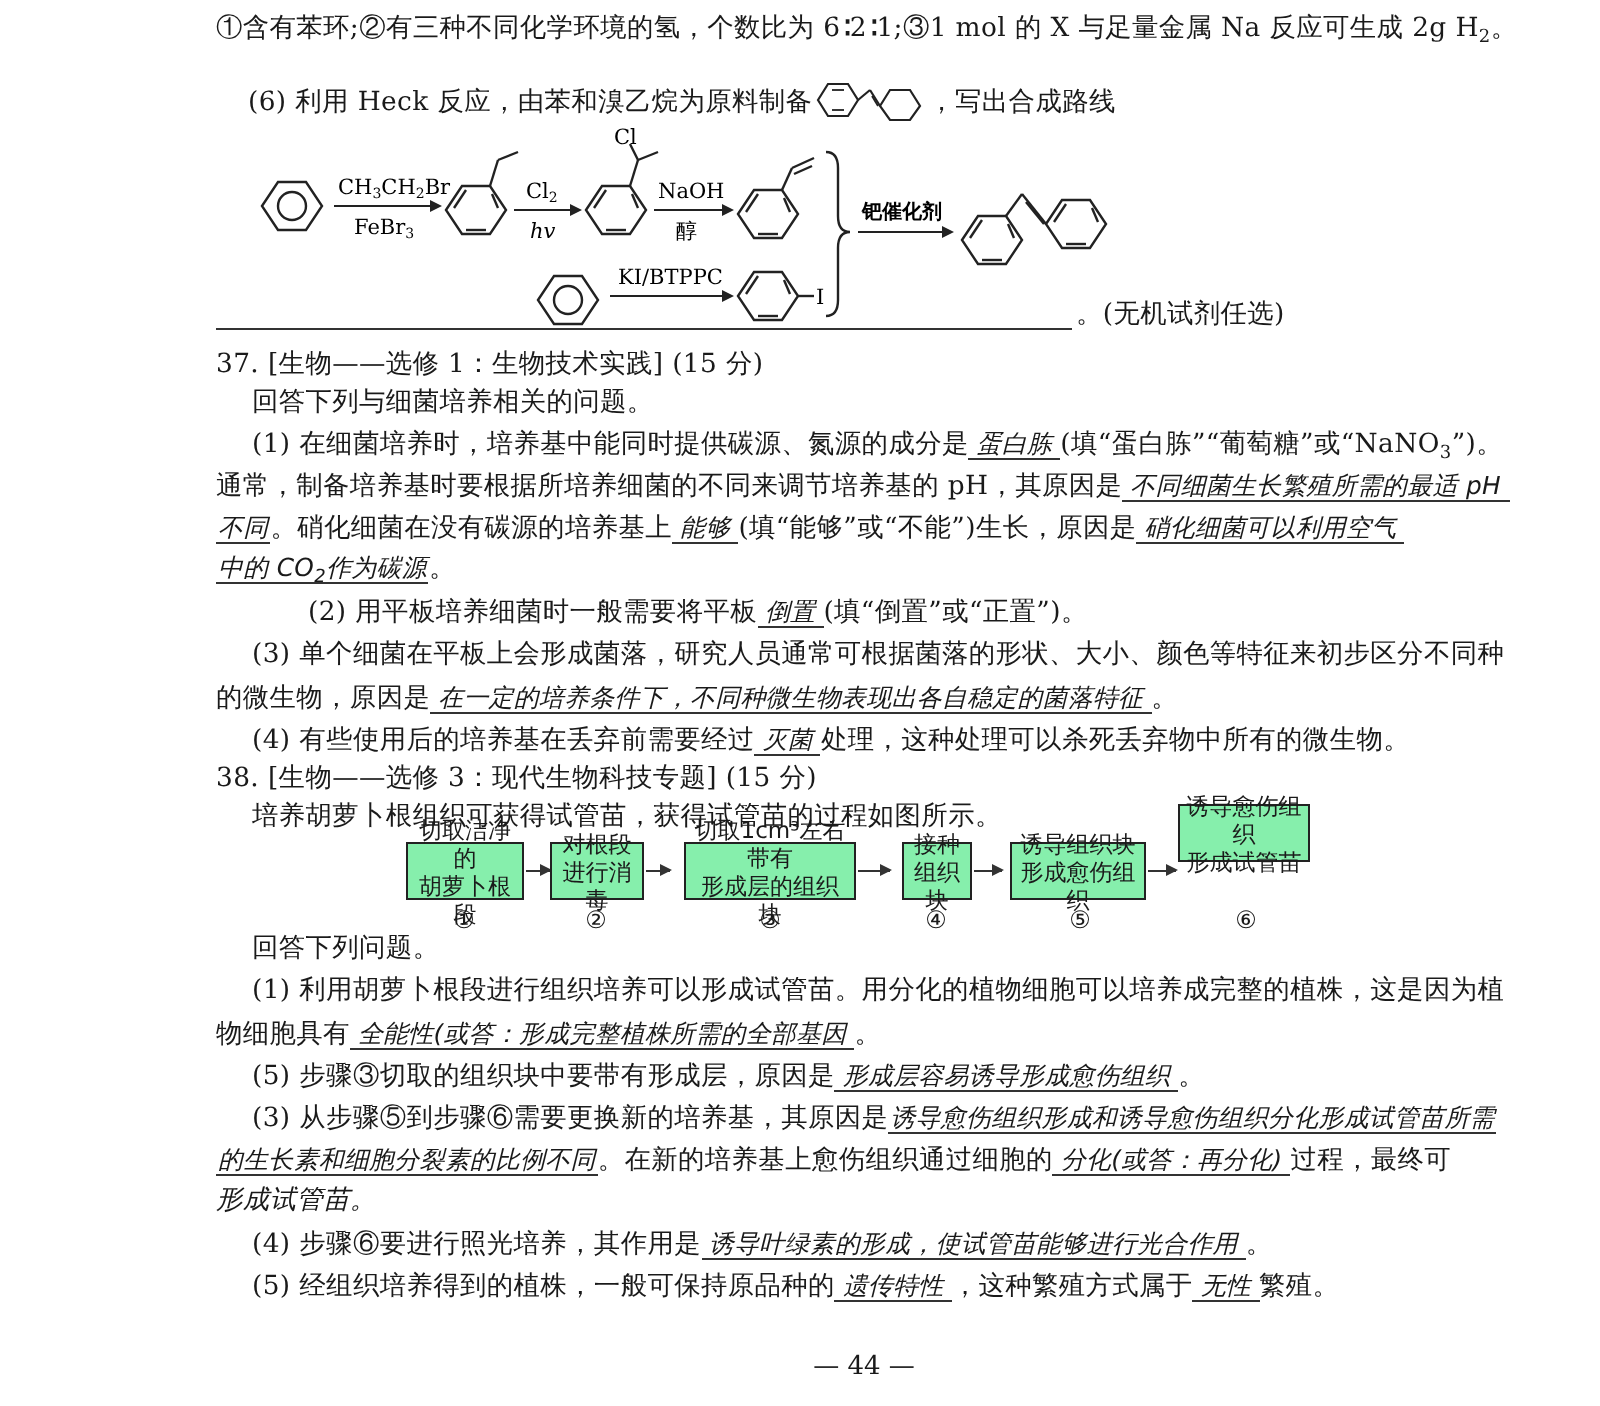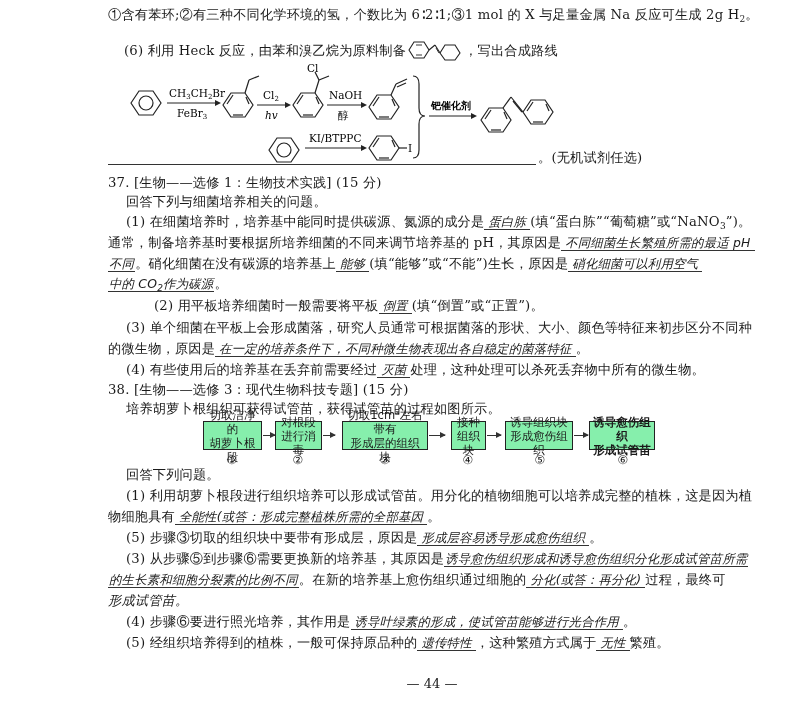--- a/index.html
+++ b/index.html
@@ -215,21 +215,21 @@
         </div>
     </div>
     <div class="flow-arrow" style="left:487px; top:435px; width:14px;"></div>
     <div class="flow-box" style="left:505px; top:421px; width:68px; height:29px;">
       <div>
           <div>诱导组织块</div>
           <div>形成愈伤组织</div>
         </div>
     </div>
     <div class="flow-arrow" style="left:574px; top:435px; width:14px;"></div>
-    <div class="flow-box" style="left:589px; top:421px; width:66px; height:29px;font-weight:bold;">
+    <div class="flow-box" style="left:589px; top:402px; width:66px; height:29px;">
       <div>
           <div>诱导愈伤组织</div>
           <div>形成试管苗</div>
         </div>
     </div>
 
     <div class="step-num" style="left:217px; top:453px;">①</div>
     <div class="step-num" style="left:283px; top:453px;">②</div>
     <div class="step-num" style="left:370px; top:453px;">③</div>
     <div class="step-num" style="left:453px; top:453px;">④</div>

